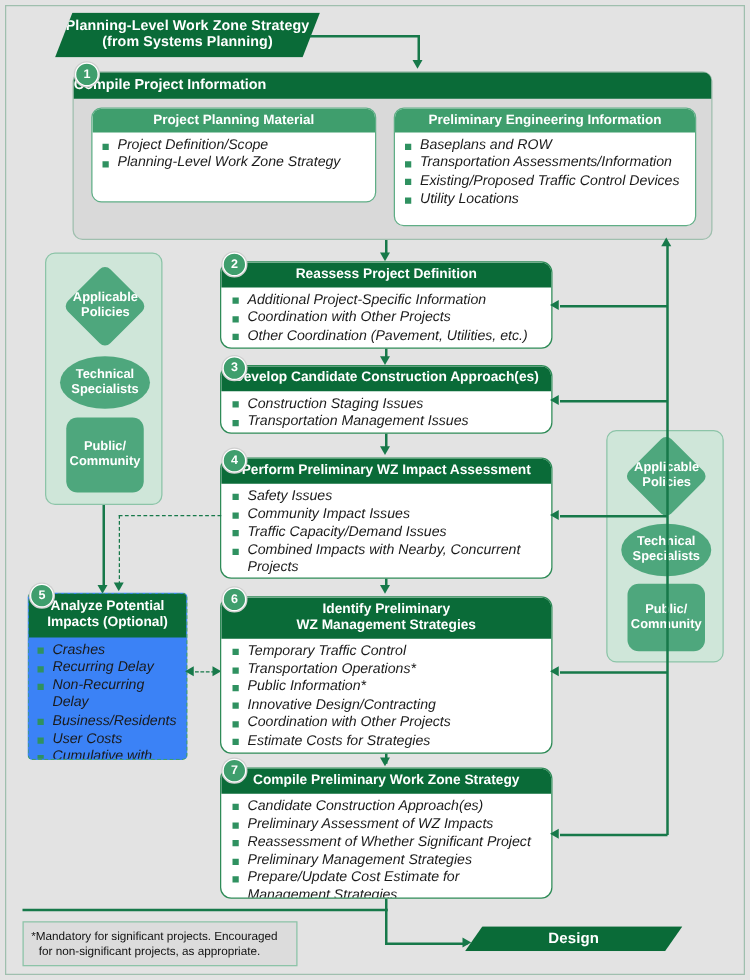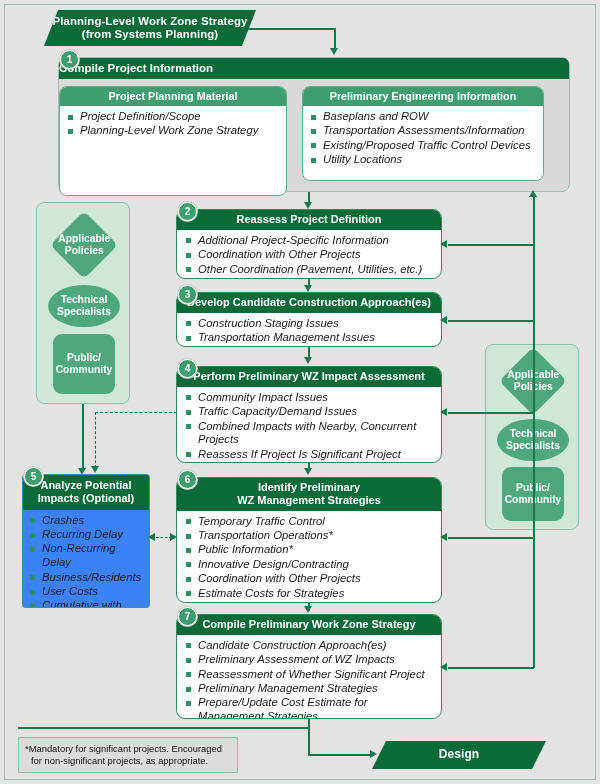--- a/index.html
+++ b/index.html
@@ -85,31 +85,31 @@
     <span>(from Systems Planning)</span>
   </div>
 
   <div class="ln hln" style="left:248px;top:28px;width:88px;"></div>
   <div class="ln vln" style="left:334px;top:28px;height:22px;"></div>
   <div class="ar ar-d" style="left:330px;top:48px;"></div>
 
   <div id="box1">
     <div class="title">Compile Project Information</div>
 
-    <div class="subbox" style="left:0;top:28px;width:228px;height:110px;">
+    <div class="subbox" style="left:14px;top:28px;width:228px;height:76px;">
       <div class="shdr">Project Planning Material</div>
       <div class="sbody">
         <ul class="items">
           <li>Project Definition/Scope</li>
           <li>Planning-Level Work Zone Strategy</li>
         </ul>
       </div>
     </div>
 
-    <div class="subbox" style="left:243px;top:28px;width:242px;height:95px;">
+    <div class="subbox" style="left:256px;top:28px;width:242px;height:95px;">
       <div class="shdr">Preliminary Engineering Information</div>
       <div class="sbody">
         <ul class="items">
           <li>Baseplans and ROW</li>
           <li>Transportation Assessments/Information</li>
           <li>Existing/Proposed Traffic Control Devices</li>
           <li>Utility Locations</li>
         </ul>
       </div>
     </div>
@@ -155,20 +155,21 @@
     </div>
   </div>
   <div class="badge" style="left:178px;top:285px;">3</div>
   <div class="ln vln" style="left:308px;top:279px;height:8px;"></div>
   <div class="ar ar-d" style="left:304px;top:285px;"></div>
 
   <div class="pbox" style="left:176px;top:366px;width:266px;height:97px;">
     <div class="hdr">Perform Preliminary WZ Impact Assessment</div>
     <div class="body">
       <ul class="items">
+        <li>Safety Issues</li>
         <li>Community Impact Issues</li>
         <li>Traffic Capacity/Demand Issues</li>
         <li>Combined Impacts with Nearby, Concurrent Projects</li>
         <li>Reassess If Project Is Significant Project</li>
       </ul>
     </div>
   </div>
   <div class="badge" style="left:178px;top:359px;">4</div>
   <div class="ln vln" style="left:308px;top:347px;height:12px;"></div>
   <div class="ar ar-d" style="left:304px;top:357px;"></div>
@@ -264,21 +265,21 @@
 
   <div class="ln hln" style="left:448px;top:667px;width:86px;"></div>
   <div class="ar ar-l" style="left:440px;top:663px;"></div>
 
   <div class="ln hln" style="left:18px;top:727px;width:292px;"></div>
   <div class="ln vln" style="left:308px;top:719px;height:10px;"></div>
   <div class="ln vln" style="left:308px;top:727px;height:28px;"></div>
   <div class="ln hln" style="left:308px;top:754px;width:66px;"></div>
   <div class="ar ar-r" style="left:370px;top:750px;"></div>
 
-  <div class="banner skew" style="left:372px;top:741px;width:174px;height:28px;font-size:12px;text-align:center;">
+  <div class="banner skew" style="left:372px;top:741px;width:174px;height:20px;font-size:12px;text-align:center;">
     <span>Design</span>
   </div>
 
   <div id="footnote">
     <span>*Mandatory for significant projects.  Encouraged</span>
     <span class="ind">for non-significant projects, as appropriate.</span>
   </div>
 </div>
 
 </body></html>

